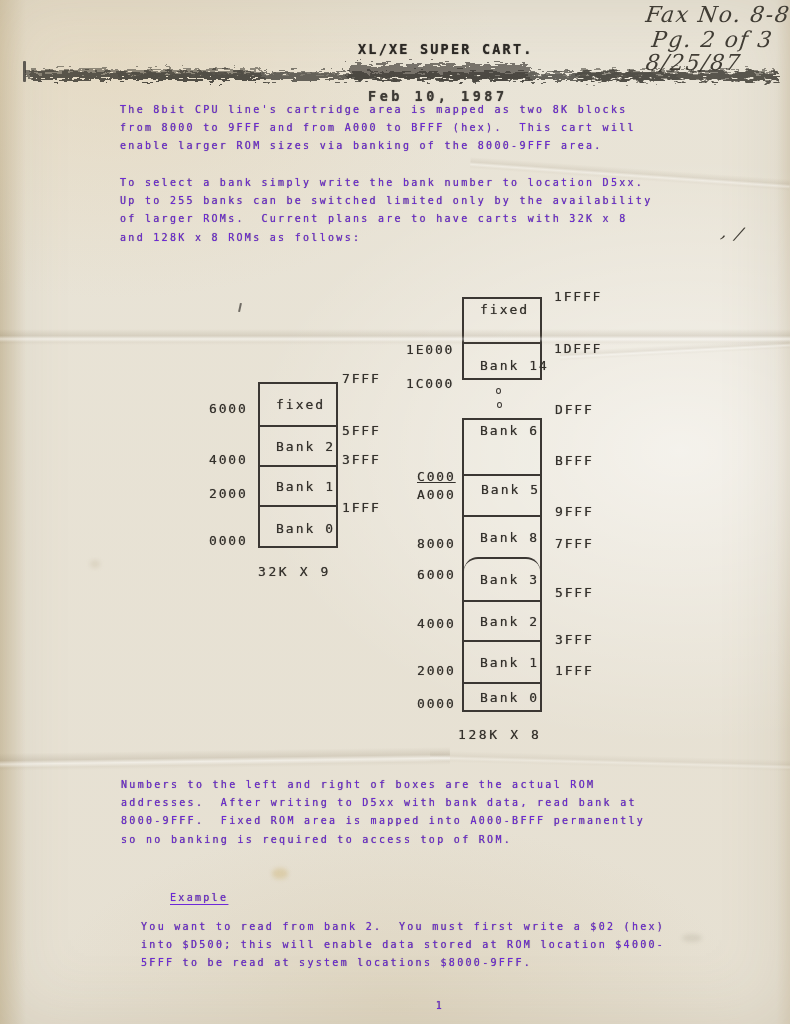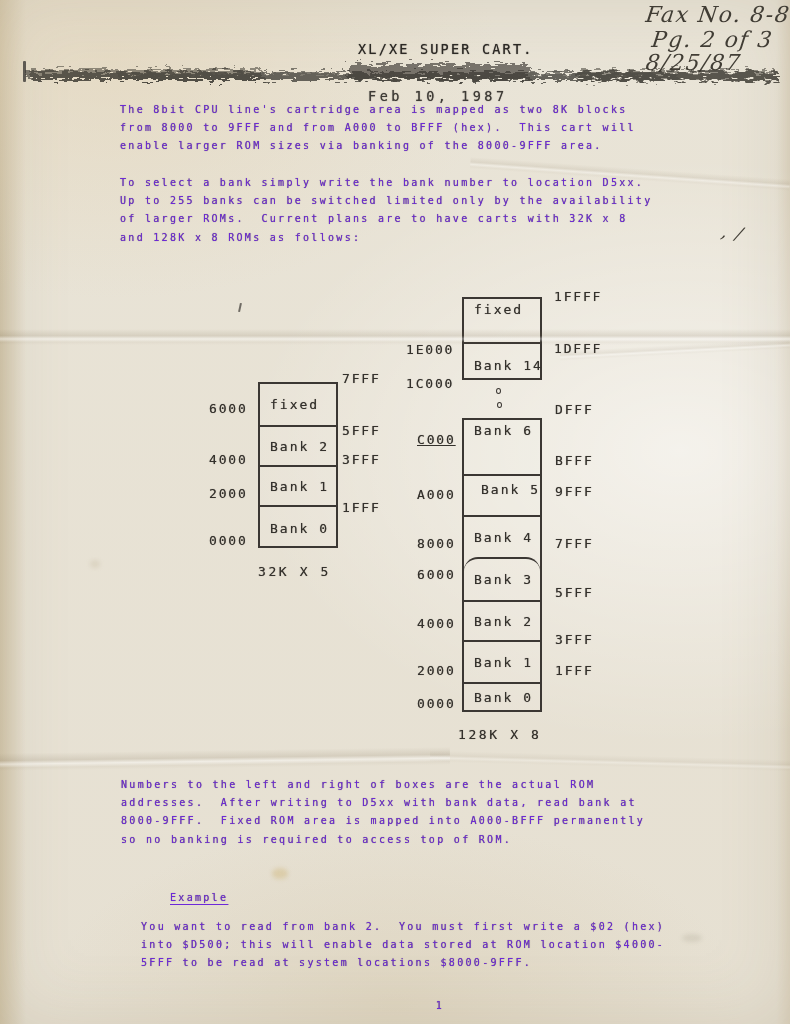--- a/index.html
+++ b/index.html
@@ -22,30 +22,30 @@
     font-size:10px;letter-spacing:2.3px;line-height:18.2px;
     color:#6d28d9;white-space:pre;
     text-shadow:0 0 0.7px rgba(52,48,43,0.75);
   }
   .addr{
     font-family:"DejaVu Sans Mono",monospace;
     font-size:13px;letter-spacing:1.8px;color:#34312c;
     text-shadow:0 0 0.7px rgba(52,48,43,0.7);white-space:pre;
   }
   .title{
-    font-weight:normal;font-size:13.5px;letter-spacing:2.2px;
+    font-weight:bold;font-size:13.5px;letter-spacing:2.2px;
     color:#2c2925;text-shadow:0 0 1px rgba(40,37,33,0.8);
   }
   .hand{
     font-family:"DejaVu Serif",serif;font-style:italic;
     color:#413d35;transform:skewX(-7deg);
     letter-spacing:1.5px;white-space:pre;
   }
   .membox{border:2px solid #3b3733;box-sizing:border-box;background:rgba(255,255,255,0.06);}
-  .seg{border-top:2px solid #3b3733;box-sizing:border-box;display:flex;align-items:center;padding-left:10px;}
+  .seg{border-top:2px solid #3b3733;box-sizing:border-box;display:flex;align-items:center;padding-left:16px;}
   .seg.first{border-top:none;}
   .seg.top{align-items:flex-start;padding-top:3px;}
   .seg span{font-size:13px;letter-spacing:2px;color:#34312c;text-shadow:0 0 0.7px rgba(52,48,43,0.7);white-space:pre;}
   .crease-h{position:absolute;left:0;
     background:linear-gradient(180deg, rgba(255,255,255,0) 0%, rgba(122,106,80,0.16) 42%, rgba(255,255,255,0.4) 62%, rgba(122,106,80,0.06) 82%, rgba(255,255,255,0) 100%);}
   .dot{position:absolute;width:5px;height:6px;border:1.6px solid #3b3733;border-radius:50%;box-sizing:border-box;}
   .stain{position:absolute;border-radius:50%;filter:blur(2px);}
   .underlined{text-decoration:underline;text-underline-offset:3px;}
 </style>
 </head>
@@ -104,21 +104,21 @@
     </div>
 </div>
 <div class="abs addr" style="left:209px;top:401px;">6000</div>
 <div class="abs addr" style="left:209px;top:452px;">4000</div>
 <div class="abs addr" style="left:209px;top:486px;">2000</div>
 <div class="abs addr" style="left:209px;top:533px;">0000</div>
 <div class="abs addr" style="left:342px;top:371px;">7FFF</div>
 <div class="abs addr" style="left:342px;top:423px;">5FFF</div>
 <div class="abs addr" style="left:342px;top:452px;">3FFF</div>
 <div class="abs addr" style="left:342px;top:500px;">1FFF</div>
-<div class="abs addr" style="left:258px;top:564px;letter-spacing:2.6px;">32K X 5</div>
+<div class="abs addr" style="left:258px;top:564px;letter-spacing:2.6px;">32K X 9</div>
 
 <div class="abs membox" style="left:462px;top:297px;width:80px;height:83px;">
   <div class="seg first top" style="height:43px;">
       <span>fixed</span>
     </div>
   <div class="seg" style="height:44px;">
       <span>Bank 14</span>
     </div>
 </div>
 <div class="abs addr" style="left:554px;top:289px;">1FFFF</div>
@@ -130,45 +130,45 @@
 <div class="dot" style="left:497px;top:402px;"></div>
 
 <div class="abs membox" style="left:462px;top:418px;width:80px;height:294px;">
   <div class="seg first top" style="height:54px;text-align:right;">
       <span>Bank 6</span>
     </div>
   <div class="seg top" style="height:41px;padding-top:6px;justify-content:flex-end;">
       <span>Bank 5</span>
     </div>
   <div class="seg" style="height:42px;">
-      <span>Bank 4</span>
+      <span>Bank 8</span>
     </div>
   <div class="seg" style="height:43px;border-radius:14px;">
       <span>Bank 3</span>
     </div>
   <div class="seg" style="height:40px;">
       <span>Bank 2</span>
     </div>
   <div class="seg" style="height:42px;">
       <span>Bank 1</span>
     </div>
   <div class="seg top" style="height:42px;padding-top:6px;">
       <span>Bank 0</span>
     </div>
 </div>
-<div class="abs addr" style="left:417px;top:432px;text-decoration:underline;">C000</div>
+<div class="abs addr" style="left:417px;top:469px;text-decoration:underline;">C000</div>
 <div class="abs addr" style="left:417px;top:487px;">A000</div>
 <div class="abs addr" style="left:417px;top:536px;">8000</div>
 <div class="abs addr" style="left:417px;top:567px;">6000</div>
 <div class="abs addr" style="left:417px;top:616px;">4000</div>
 <div class="abs addr" style="left:417px;top:663px;">2000</div>
 <div class="abs addr" style="left:417px;top:696px;">0000</div>
 <div class="abs addr" style="left:555px;top:402px;">DFFF</div>
 <div class="abs addr" style="left:555px;top:453px;">BFFF</div>
-<div class="abs addr" style="left:555px;top:484px;">9FFF</div>
+<div class="abs addr" style="left:555px;top:504px;">9FFF</div>
 <div class="abs addr" style="left:555px;top:536px;">7FFF</div>
 <div class="abs addr" style="left:555px;top:585px;">5FFF</div>
 <div class="abs addr" style="left:555px;top:632px;">3FFF</div>
 <div class="abs addr" style="left:555px;top:663px;">1FFF</div>
 <div class="abs addr" style="left:458px;top:727px;letter-spacing:2.6px;">128K X 8</div>
 
 <div class="abs type" style="left:121px;top:776px;">Numbers to the left and right of boxes are the actual ROM
 addresses.  After writing to D5xx with bank data, read bank at
 8000-9FFF.  Fixed ROM area is mapped into A000-BFFF permanently
 so no banking is required to access top of ROM.</div>

